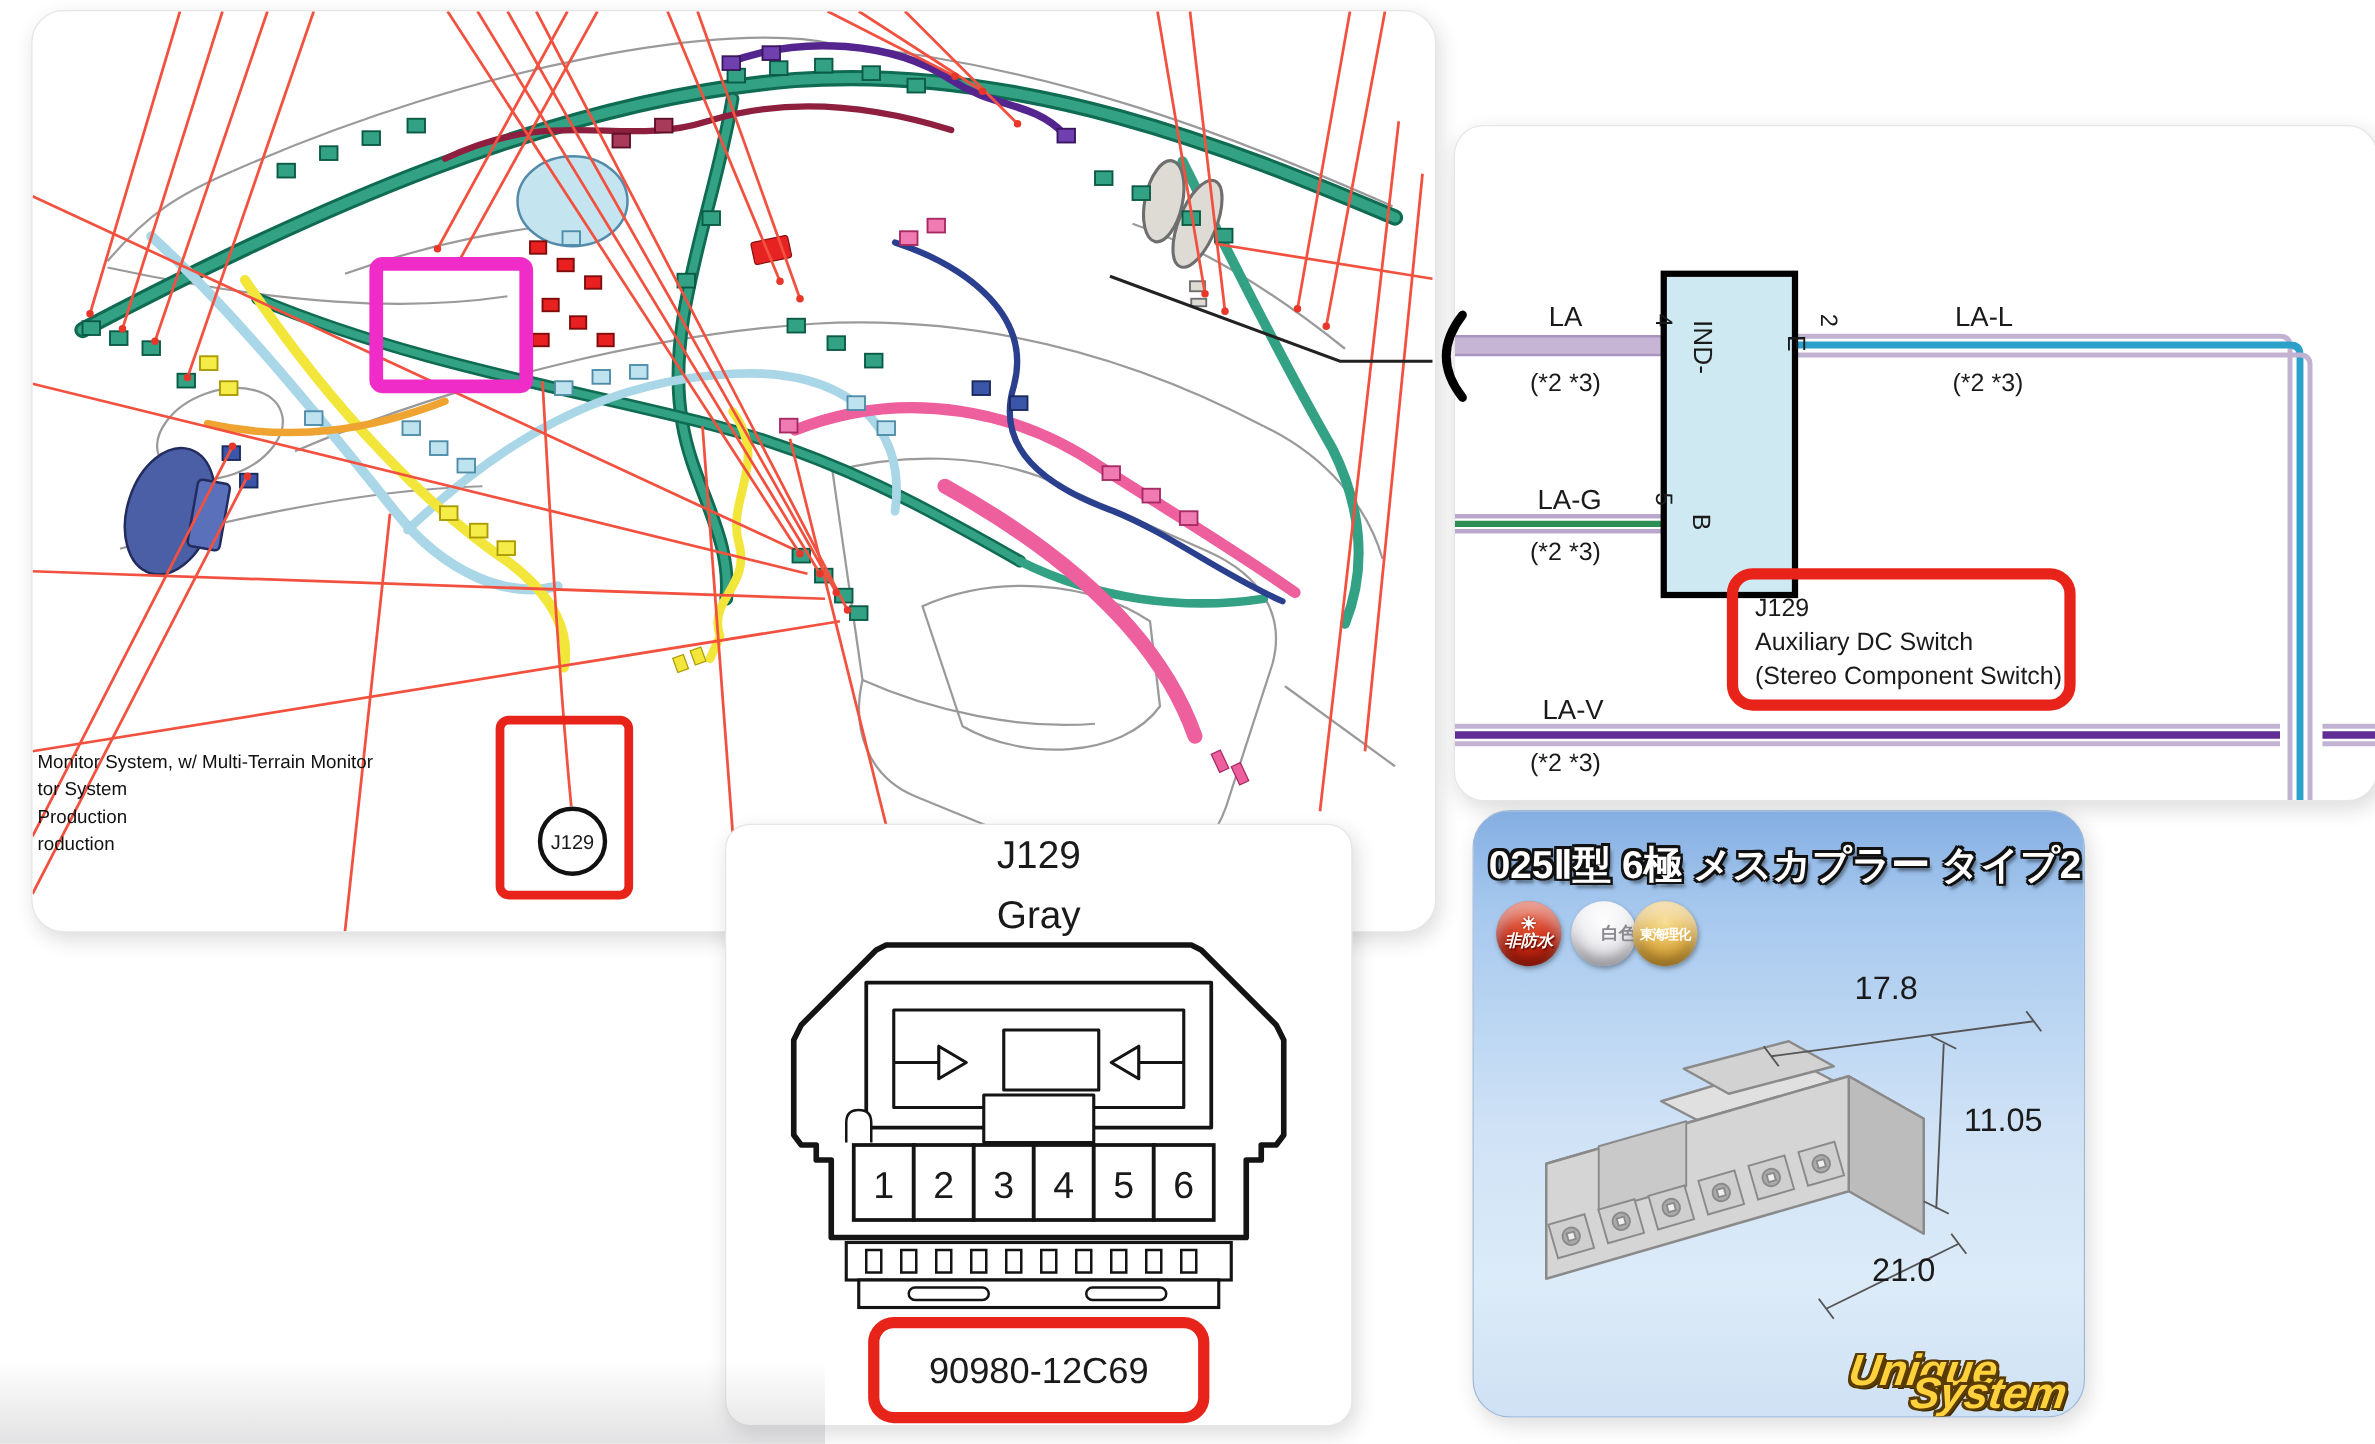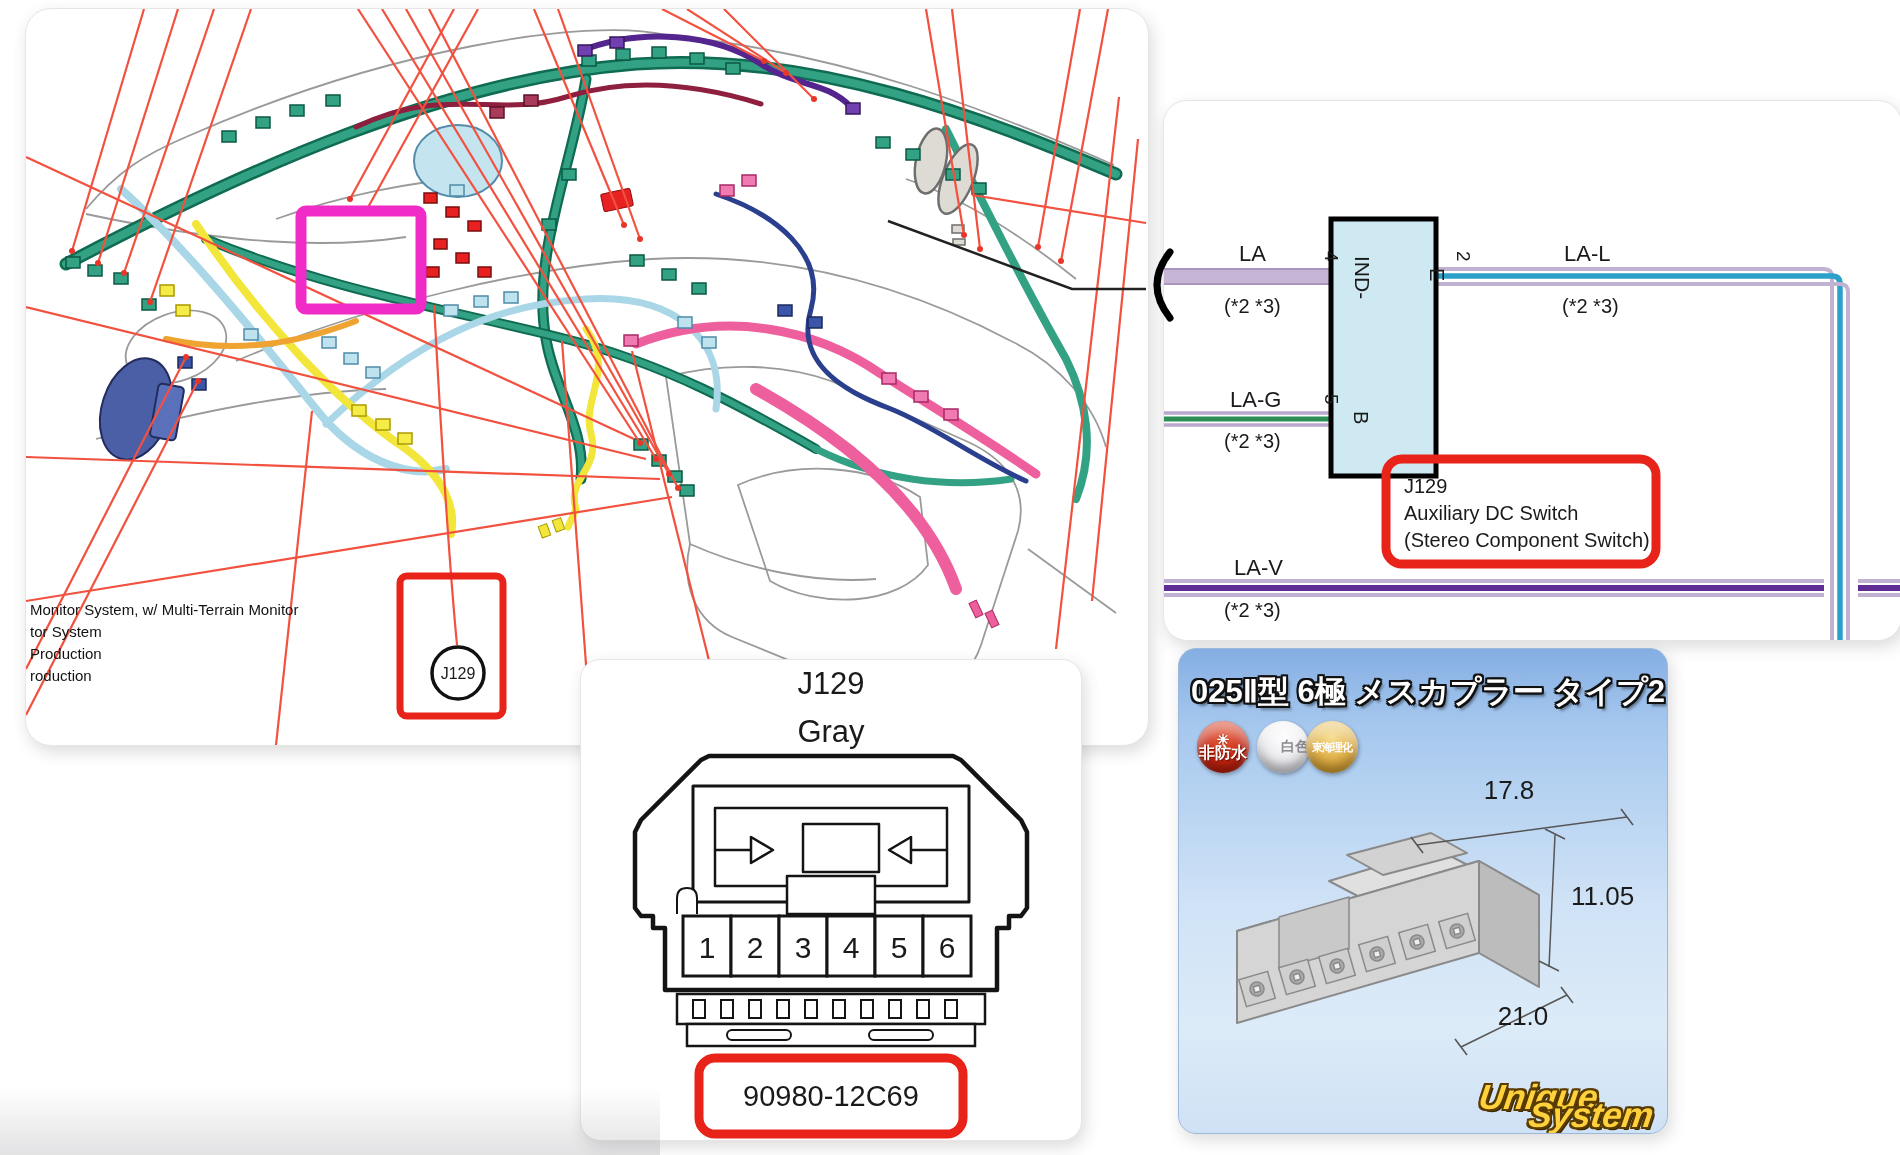--- a/index.html
+++ b/index.html
@@ -9,35 +9,35 @@
   svg{display:block}
   svg text{font-family:"Liberation Sans",sans-serif;fill:#1a1a1a}
   
   #harness{left:25px;top:8px;width:1122px;height:736px;overflow:hidden;}
   #legend{position:absolute;left:4px;top:590px;color:#111;font-size:15px;line-height:22px;white-space:nowrap;}
   
   #schematic{left:1163px;top:100px;width:737px;height:539px;border-radius:24px;overflow:hidden;}
   
   #connector{left:580px;top:659px;width:500px;height:480px;border-radius:20px;overflow:hidden;}
   
-  #product{left:1178px;top:648px;width:488px;height:484px;border-radius:18px;overflow:hidden;
+  #product{left:1178px;top:648px;width:488px;height:484px;border-radius:30px;overflow:hidden;
     background:linear-gradient(180deg,#84aee2 0%,#a6c8ee 16%,#cfe2f6 52%,#dcebf8 78%,#cfe1f4 100%);
     border:1px solid #9db8d8;}
   #product-title{position:absolute;left:12px;top:22px;width:470px;font-size:31px;font-weight:bold;
     letter-spacing:0px;color:#fff;white-space:nowrap;
     text-shadow:-2px 0 #111,2px 0 #111,0 -2px #111,0 2px #111,-2px -2px #111,2px 2px #111,
       -2px 2px #111,2px -2px #111,3px 4px 3px rgba(0,0,0,.45);}
   .badge{position:absolute;width:52px;height:52px;border-radius:50%;top:72px;
     display:flex;align-items:center;justify-content:center;flex-direction:column;
     box-shadow:inset 0 10px 12px rgba(255,255,255,.55),inset 0 -8px 10px rgba(0,0,0,.25),1px 2px 4px rgba(0,0,0,.35);
     font-weight:bold;text-align:center;}
   #badge-red{left:18px;background:radial-gradient(circle at 50% 32%,#e85a38 0%,#c22310 55%,#8c1205 100%);
     color:#fff;font-size:13px;}
   #badge-red .sun{font-size:15px;line-height:12px;color:#fff;text-shadow:0 0 2px #7a1000;}
-  #badge-red .lbl{font-size:16px;line-height:14px;text-shadow:1px 1px 1px #6b0d00;}
+  #badge-red .lbl{font-size:13px;line-height:14px;text-shadow:1px 1px 1px #6b0d00;font-style:italic;}
   #badge-white{left:78px;background:radial-gradient(circle at 50% 32%,#ffffff 0%,#e8e8ec 55%,#b2b2ba 100%);
     color:#8a8a90;font-size:14px;align-items:flex-end;}
   #badge-gold{left:127px;background:radial-gradient(circle at 50% 32%,#f7dd8e 0%,#ddab42 55%,#b07d18 100%);
     color:#fff;font-size:11px;letter-spacing:-1px;font-family:Liberation Mono, monospace;}
   #brand{position:absolute;right:18px;bottom:6px;text-align:right;transform:skewX(-8deg);
     font-weight:bold;font-style:italic;line-height:24px;}
   #brand span{display:block;font-size:35px;color:#ffd23d;
     text-shadow:-2px 0 #5a3c00,2px 0 #5a3c00,0 -2px #5a3c00,0 2px #5a3c00,
      -2px -2px #5a3c00,2px 2px #5a3c00,-2px 2px #5a3c00,2px -2px #5a3c00,3px 3px 0 #3c2800;}
   #brand .l2{margin-top:-6px;margin-right:-6px;}

